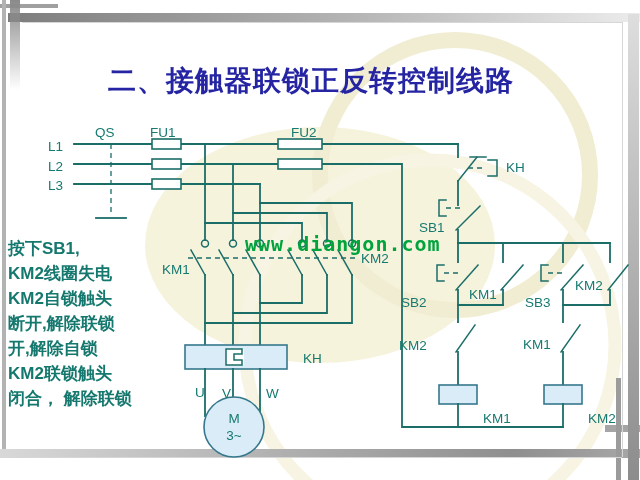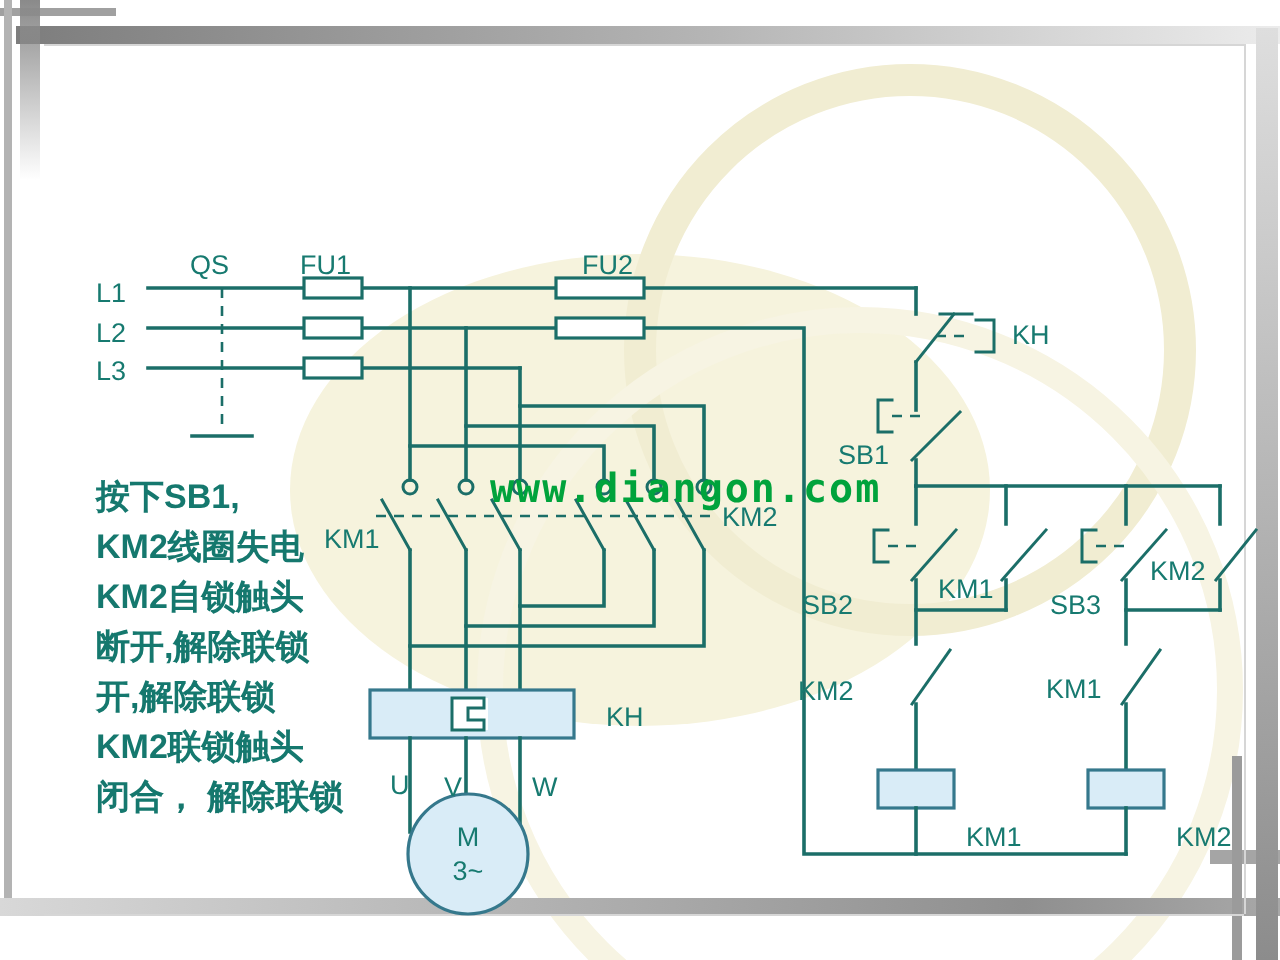--- a/index.html
+++ b/index.html
@@ -6,21 +6,21 @@
     --c-line:#1b6e68; --c-label:#177a70; --c-title:#2525a3;
     --c-anno:#15786e; --c-mark:#00a33c; --c-fill:#d9ecf7; --c-compstroke:#35788c;
   }
   html,body{margin:0;padding:0;background:#666;}
   .slide{position:relative;width:640px;height:480px;background:#ffffff;overflow:hidden;
          font-family:"Liberation Sans",sans-serif;}
   .title{position:absolute;left:0;top:62px;width:622px;text-align:center;
          font-size:28px;font-weight:bold;color:var(--c-title);letter-spacing:1px;white-space:nowrap;}
   .anno{position:absolute;left:8px;top:236px;width:160px;color:var(--c-anno);
         font-size:17px;font-weight:bold;line-height:25px;}
-  .anno div{white-space:nowrap;margin-left:40px;}
+  .anno div{white-space:nowrap;}
   .mark{position:absolute;left:245px;top:232px;font-family:"DejaVu Sans Mono",monospace;
         font-size:20px;font-weight:bold;color:var(--c-mark);letter-spacing:1px;white-space:nowrap;}
   svg{position:absolute;left:0;top:0;}
   svg text{font-family:"Liberation Sans",sans-serif;font-size:13.5px;fill:var(--c-label);}
   .wire{stroke:var(--c-line);stroke-width:1.8;fill:none;stroke-linecap:square;}
   .thin{stroke:var(--c-line);stroke-width:1.5;fill:none;stroke-linecap:square;}
   .dash{stroke:var(--c-line);stroke-width:1.3;fill:none;stroke-dasharray:5 4;}
   .comp{fill:var(--c-fill);stroke:var(--c-compstroke);stroke-width:1.6;}
   .fuse{fill:#ffffff;stroke:var(--c-line);stroke-width:1.6;}
 </style>
@@ -179,25 +179,26 @@
       <text x="469" y="299">KM1</text>
       <text x="525" y="307">SB3</text>
       <text x="575" y="290">KM2</text>
       <text x="399" y="350">KM2</text>
       <text x="523" y="349">KM1</text>
       <text x="483" y="423">KM1</text>
       <text x="588" y="423">KM2</text>
     </g>
   </svg>
 
+  <div class="title">二、接触器联锁正反转控制线路</div>
 
   <div class="anno">
     <div>按下SB1,</div>
     <div>KM2线圈失电</div>
     <div>KM2自锁触头</div>
     <div>断开,解除联锁</div>
-    <div>开,解除联锁</div>
+    <div>开,解除自锁</div>
     <div>KM2联锁触头</div>
     <div>闭合， 解除联锁</div>
   </div>
 
   <div class="mark">www.diangon.com</div>
 </div>
 
 </body></html>

